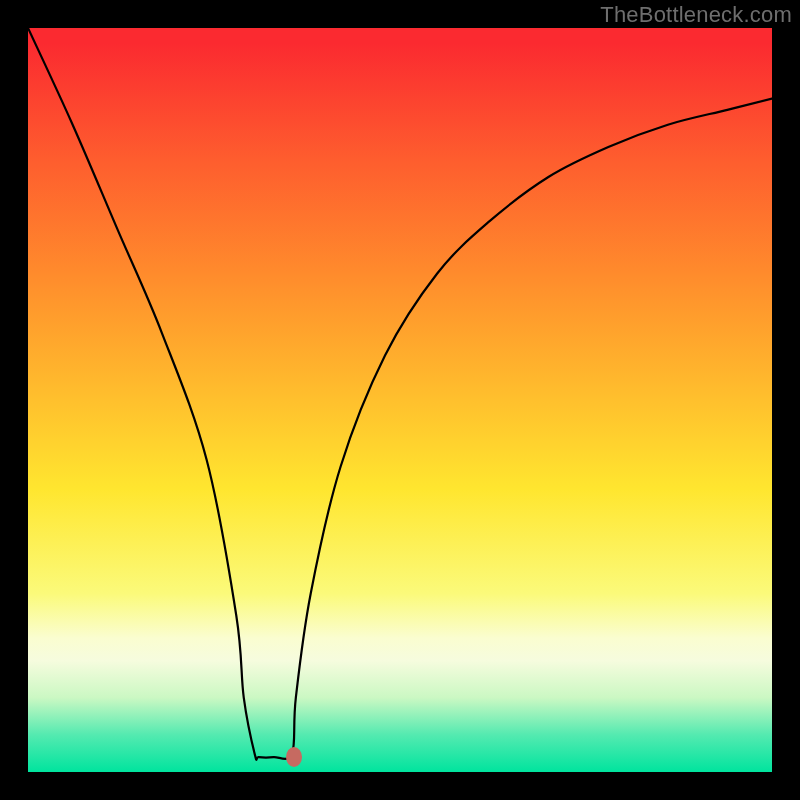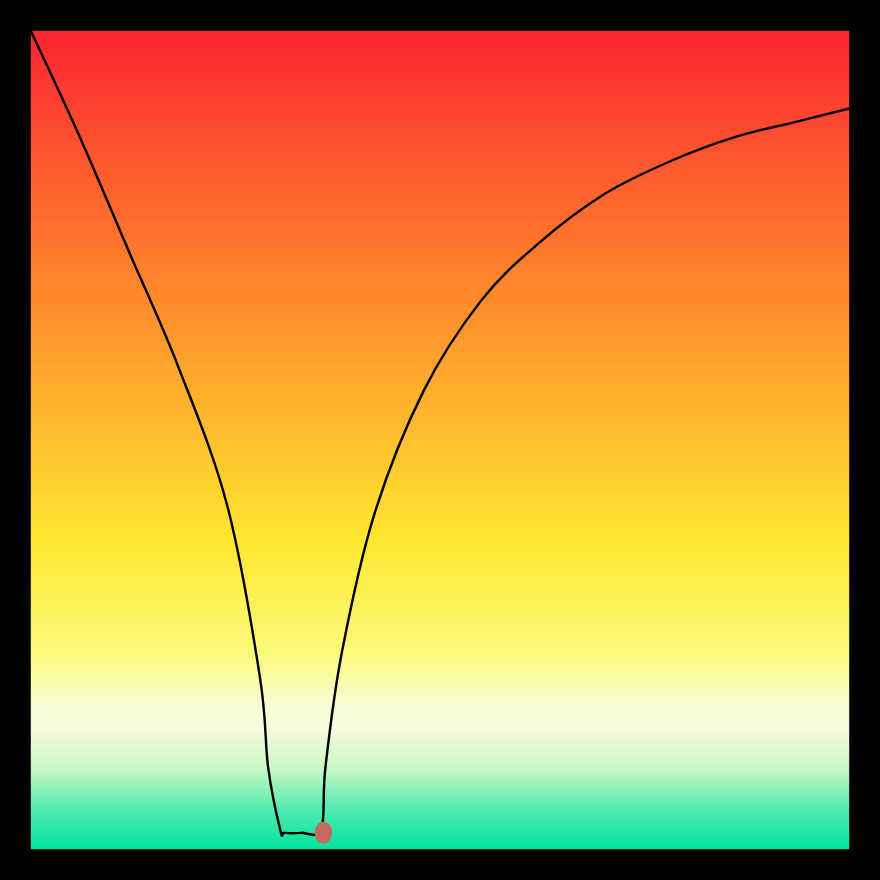--- a/index.html
+++ b/index.html
@@ -64,20 +64,21 @@
     background: #c66a61;
     border-radius: 50%;
     transform: translate(-50%, -50%);
   }
 </style>
 </head>
 <body>
 
 <div class="frame">
 
+  <div class="watermark">TheBottleneck.com</div>
 
   <div class="plot-area">
     <svg class="curve" viewBox="0 0 744 744" preserveAspectRatio="none">
       <path id="curve-path" fill="none" stroke="#000000" stroke-width="2.2" stroke-linejoin="round" stroke-linecap="round" d="M 0.00 0.00 C 7.44 16.12, 29.76 63.24, 44.64 96.72 C 59.52 130.20, 74.40 166.16, 89.28 200.88 C 104.16 235.60, 119.04 266.60, 133.92 305.04 C 148.80 343.48, 166.16 384.40, 178.56 431.52 C 190.96 478.64, 202.12 548.08, 208.32 587.76 C 214.52 627.44, 212.66 646.41, 215.76 669.60 C 218.86 692.79, 224.44 716.97, 226.92 726.89 C 229.40 736.81, 227.54 728.75, 230.64 729.12 C 233.74 729.49, 239.94 729.74, 245.52 729.12 C 251.10 728.50, 260.40 735.32, 264.12 725.40 C 267.84 715.48, 264.74 696.26, 267.84 669.60 C 270.94 642.94, 275.28 603.88, 282.72 565.44 C 290.16 527.00, 300.08 478.64, 312.48 438.96 C 324.88 399.28, 341.00 359.60, 357.12 327.36 C 373.24 295.12, 391.84 267.84, 409.20 245.52 C 426.56 223.20, 442.68 209.56, 461.28 193.44 C 479.88 177.32, 500.96 161.20, 520.80 148.80 C 540.64 136.40, 560.48 127.72, 580.32 119.04 C 600.16 110.36, 620.00 102.92, 639.84 96.72 C 659.68 90.52, 682.00 86.18, 699.36 81.84 C 716.72 77.50, 736.56 72.54, 744.00 70.68"></path>
     </svg>
     <div id="marker" class="marker" style="left: 266.352px; top: 729.12px; background: rgb(198, 106, 97);"></div>
   </div>
 
 </div>
 

